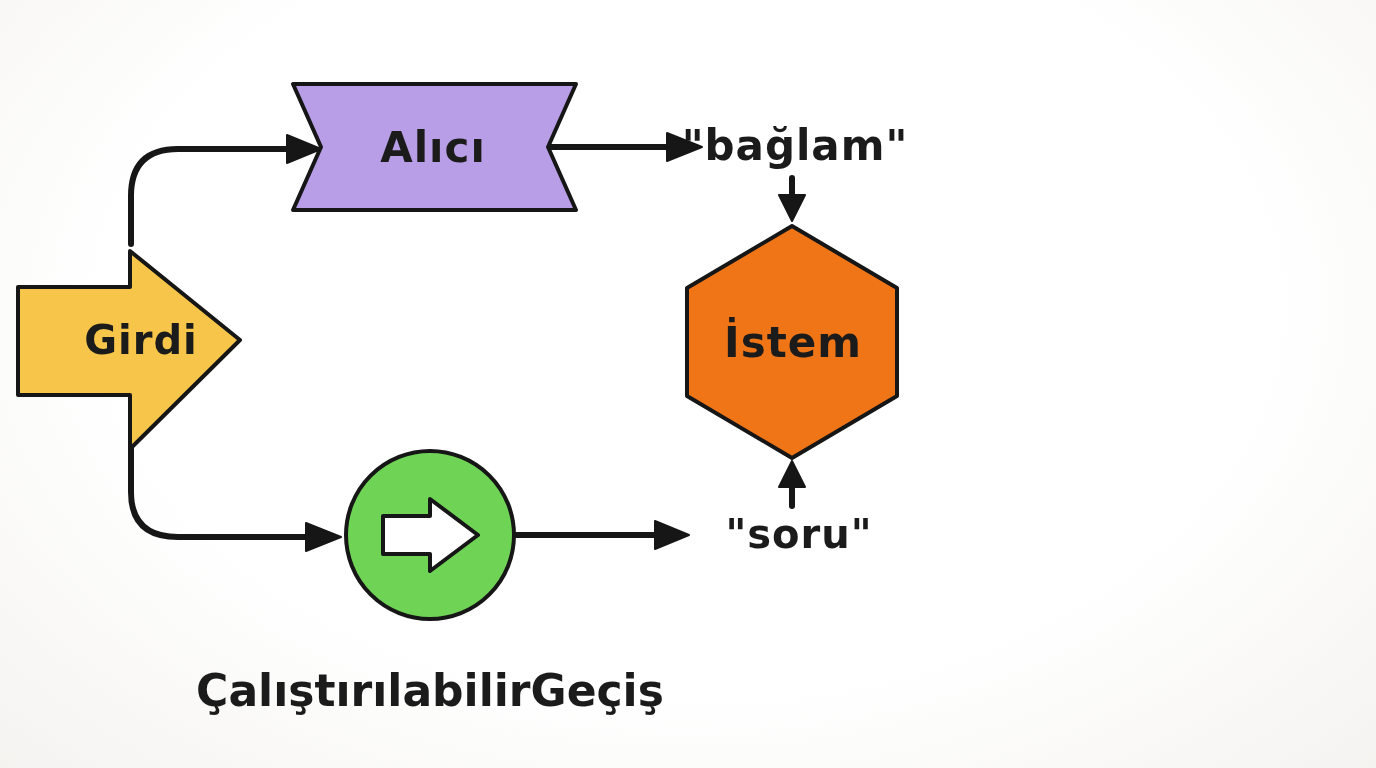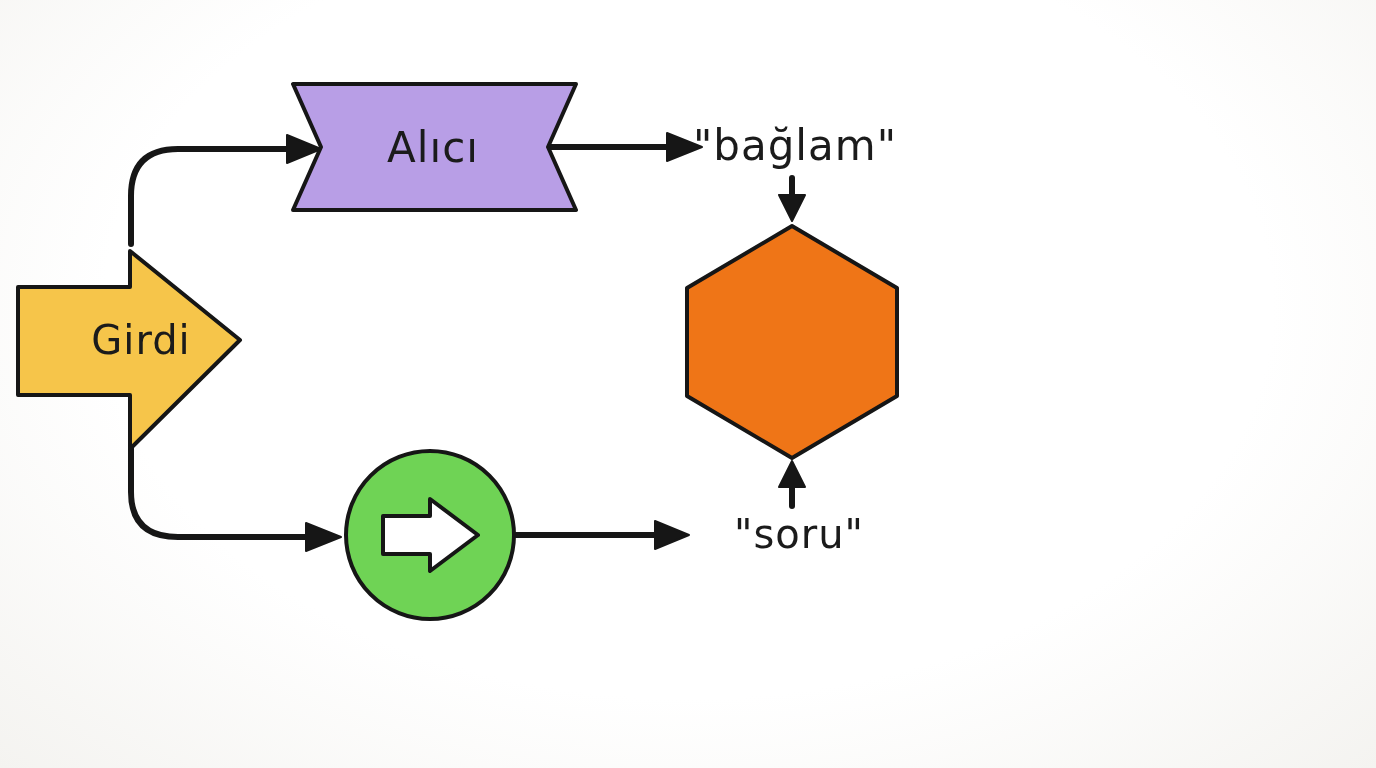--- a/index.html
+++ b/index.html
@@ -34,21 +34,21 @@
   }
   .arrowhead {
     fill: #161616;
     stroke: #161616;
     stroke-width: 2;
     stroke-linejoin: round;
   }
   .label {
     position: absolute;
     transform: translate(-50%, -50%);
-    font-weight: normal;
+    font-weight: bold;
     color: #1b1b1b;
     white-space: nowrap;
     letter-spacing: 1px;
     text-align: center;
   }
   .label-girdi   { left: 113px;  top: 340px; font-size: 40px; margin-left: 28px; }
   .label-alici   { left: 433px;  top: 147px; font-size: 42px; }
   .label-istem   { left: 793px;  top: 342px; font-size: 42px; }
   .label-baglam  { left: 795px;  top: 145px; font-size: 42px; }
   .label-soru    { left: 799px;  top: 534px; font-size: 40px; }
@@ -87,19 +87,21 @@
 
     <circle class="node-shape" cx="430" cy="535" r="84" fill="#6fd355"></circle>
 
     <polygon class="node-shape" points="383,516 430,516 430,499 478,535 430,571 430,554 383,554" fill="#ffffff"></polygon>
   </svg>
 
   <div class="label label-girdi">Girdi</div>
 
   <div class="label label-alici">Alıcı</div>
 
+  <div class="label label-istem">İstem</div>
 
   <div class="label label-baglam">"bağlam"</div>
 
   <div class="label label-soru">"soru"</div>
 
+  <div class="label label-caption">ÇalıştırılabilirGeçiş</div>
 
 </div>
 
 </body></html>

